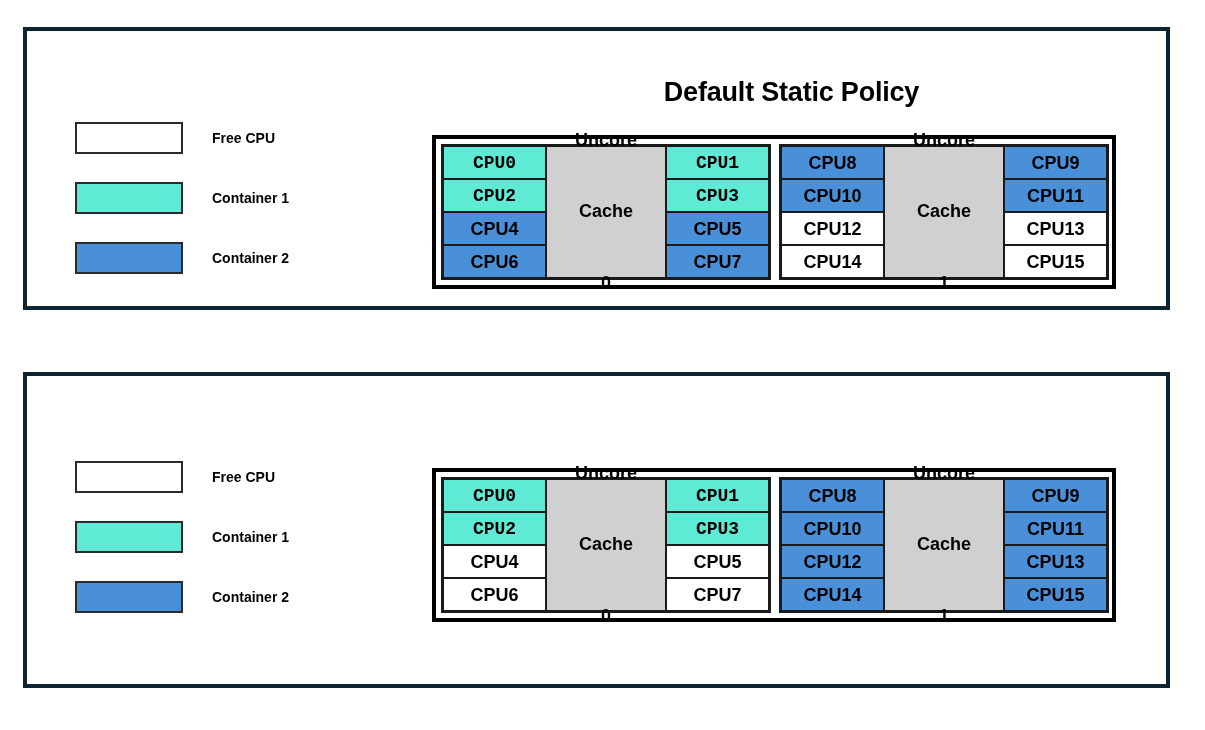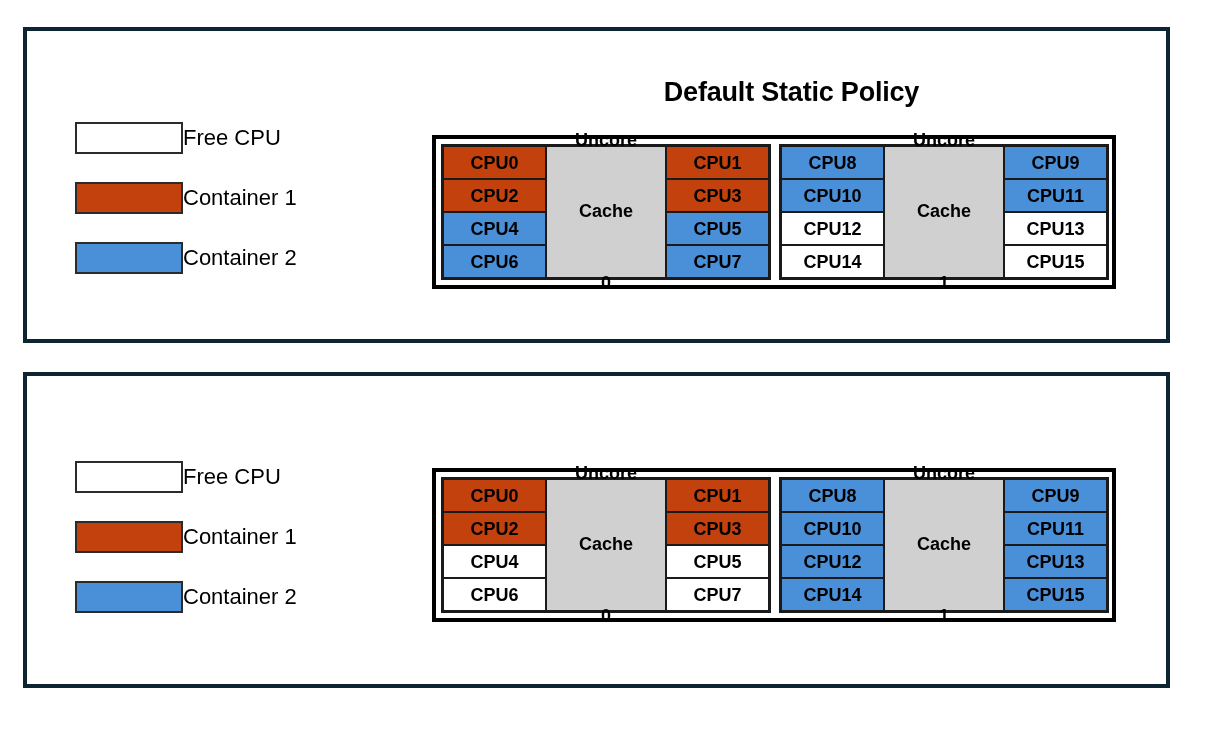--- a/index.html
+++ b/index.html
@@ -16,21 +16,21 @@
   }
 
   .panel {
     position: absolute;
     left: 23px;
     width: 1147px;
     border: 4px solid #0d2433;
     box-sizing: border-box;
     background: #ffffff;
   }
-  #panel-top    { top: 27px;  height: 316px; padding-left: 47px; }
+  #panel-top    { top: 27px;  height: 283px; padding-left: 47px; }
   #panel-bottom { top: 372px; height: 316px; }
 
   .panel-title {
     position: absolute;
     left: 0;
     right: 0;
     text-align: center;
     font-weight: bold;
     font-size: 27px;
     color: #000000;
@@ -54,22 +54,23 @@
     height: 60px;
   }
   .legend-swatch {
     width: 108px;
     height: 32px;
     border: 2px solid #2b2b2b;
     box-sizing: border-box;
     flex: none;
   }
   .legend-label {
-    font-size: 22px;
-    font-weight: normal;
+    margin-left: 29px;
+    font-size: 14px;
+    font-weight: bold;
     color: #000000;
     white-space: nowrap;
   }
 
   
   .topology {
     position: absolute;
     border: 4px solid #000000;
     background: #ffffff;
     box-sizing: border-box;
@@ -121,21 +122,21 @@
     font-size: 18px;
     font-weight: bold;
     color: #000000;
     line-height: 1.28;
     text-align: center;
     gap: 48px;
   }
 
   
   .fill-free      { background: #ffffff; }
-  .fill-container1{ background: #c2410c; }
+  .fill-container1{ background: #5eead4; font-family: Liberation Mono, monospace; }
   .fill-container2{ background: #4a90d9; }
 </style>
 </head>
 <body>
 
 <section class="panel" id="panel-top">
 
   <div class="panel-title">Default Static Policy</div>
 
   <div class="legend">

